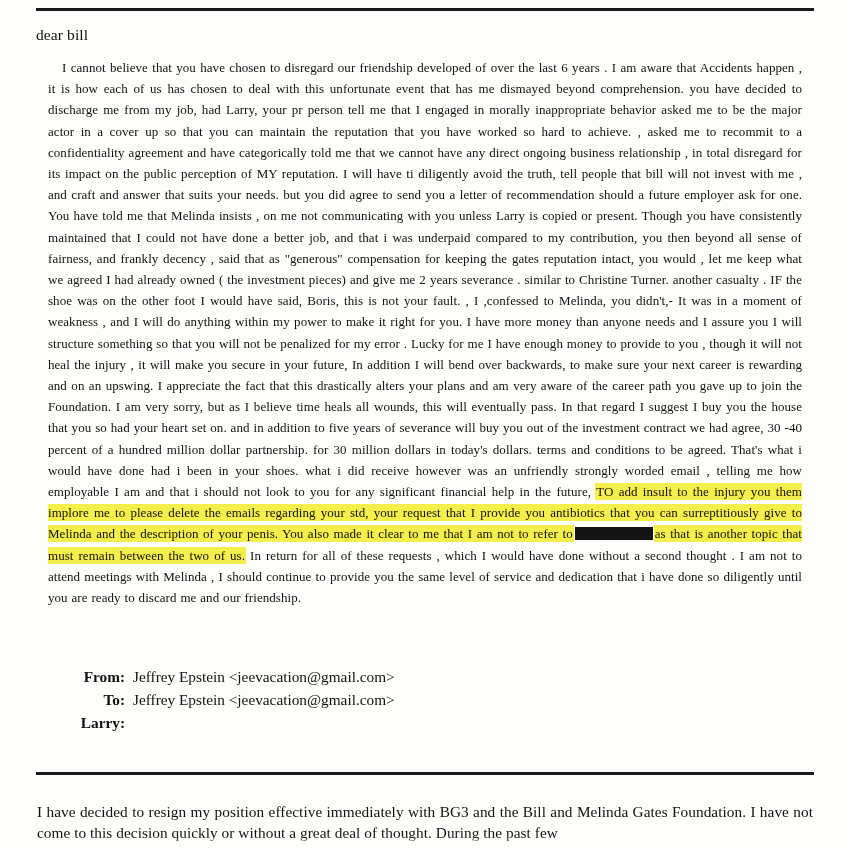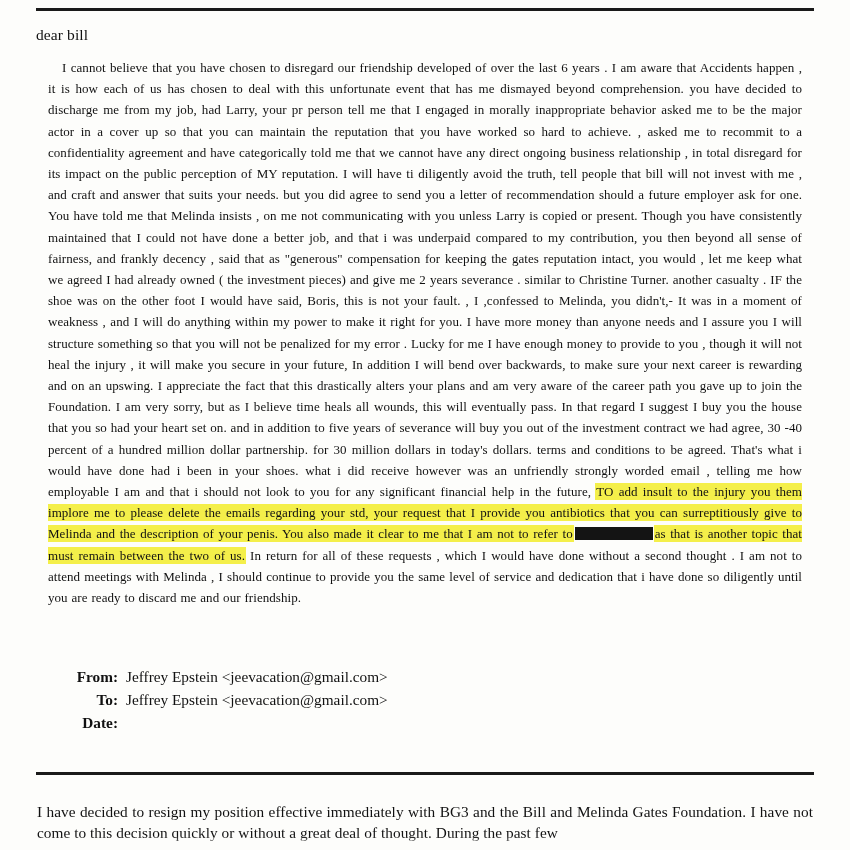--- a/index.html
+++ b/index.html
@@ -65,21 +65,21 @@
   .redact {
     display: inline-block;
     width: 78px;
     height: 13px;
     background: #141414;
     vertical-align: -2px;
     margin: 0 2px;
   }
   .meta {
     position: absolute;
-    left: 32px;
+    left: 39px;
     top: 665px;
     width: 600px;
     font-size: 15.3px;
     line-height: 23px;
   }
   .meta-row {
     display: flex;
     align-items: baseline;
   }
   .meta-label {
@@ -131,21 +131,21 @@
   <div class="meta">
     <div class="meta-row">
       <div class="meta-label">From:</div>
       <div class="meta-value">Jeffrey Epstein &lt;jeevacation@gmail.com&gt;</div>
     </div>
     <div class="meta-row">
       <div class="meta-label">To:</div>
       <div class="meta-value">Jeffrey Epstein &lt;jeevacation@gmail.com&gt;</div>
     </div>
     <div class="meta-row">
-      <div class="meta-label">Date:</div>
+      <div class="meta-label">Larry:</div>
     </div>
   </div>
 
   <div class="rule-mid"></div>
 
   <div class="tail-block">
     <p>I have decided to resign my position  effective immediately with BG3   and the Bill and Melinda Gates Foundation.   I have not come to this decision quickly or without a great deal of thought.  During the past few</p>
   </div>
 
   <div class="fade-bottom"></div>

